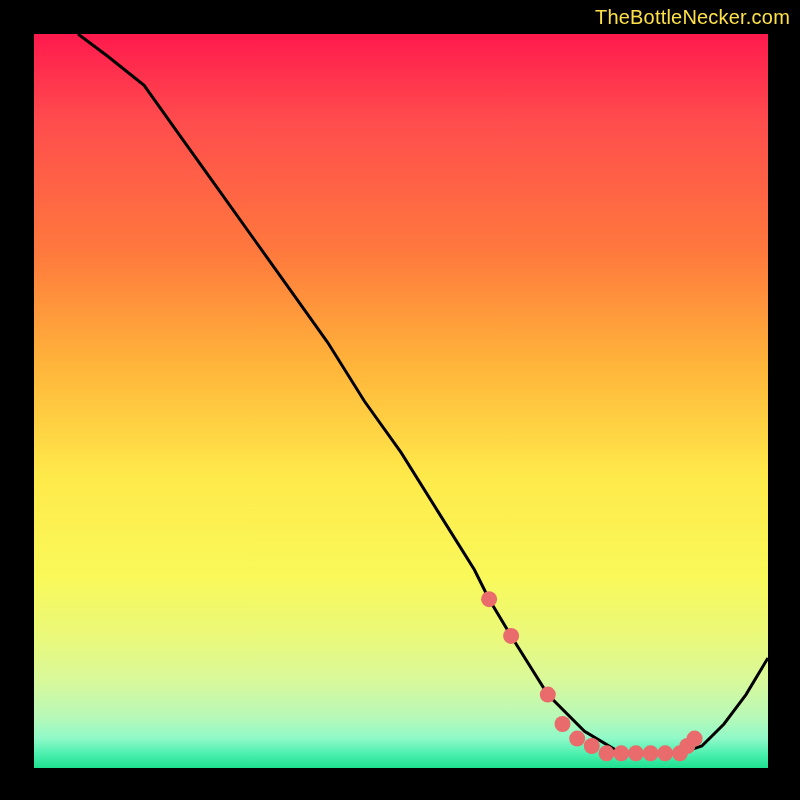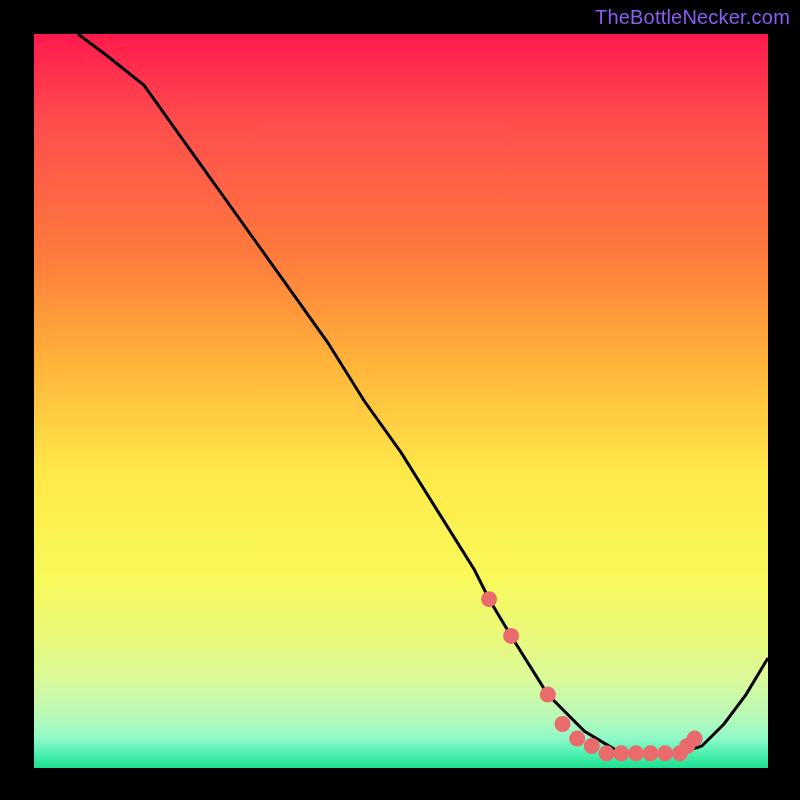--- a/index.html
+++ b/index.html
@@ -36,21 +36,21 @@
     position: absolute;
     left: 0;
     top: 0;
     width: 734px;
     height: 734px;
   }
   .watermark {
     position: absolute;
     top: 6px;
     right: 10px;
-    color: #8b5cf6;
+    color: #fde047;
     font-size: 20px;
     font-weight: 500;
     letter-spacing: 0.2px;
   }
 </style>
 </head>
 <body>
 
 <div class="frame">
   <svg class="curve" viewBox="0 0 734 734">

